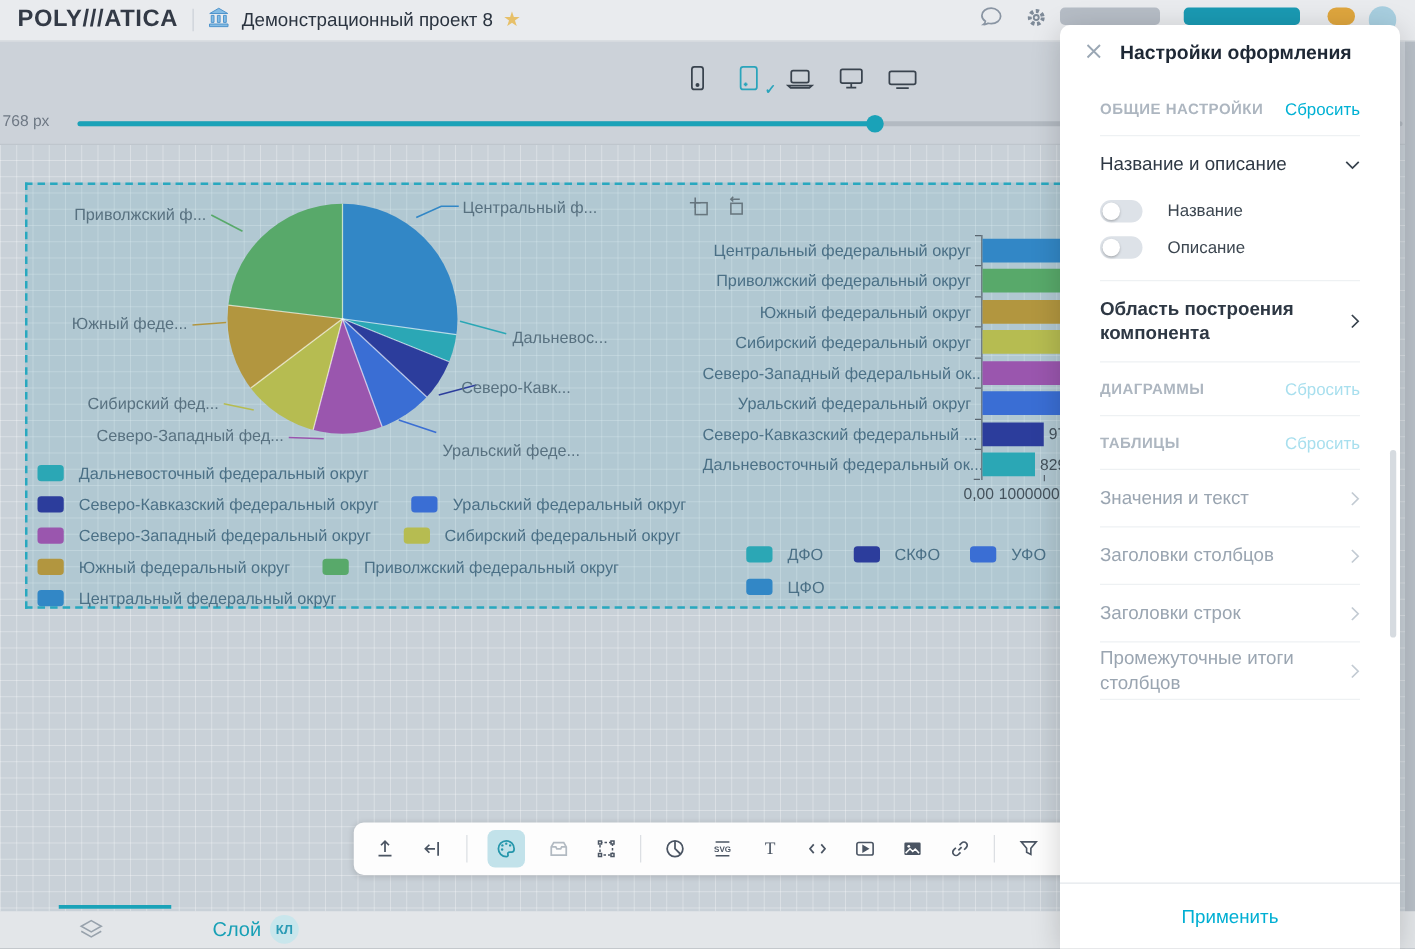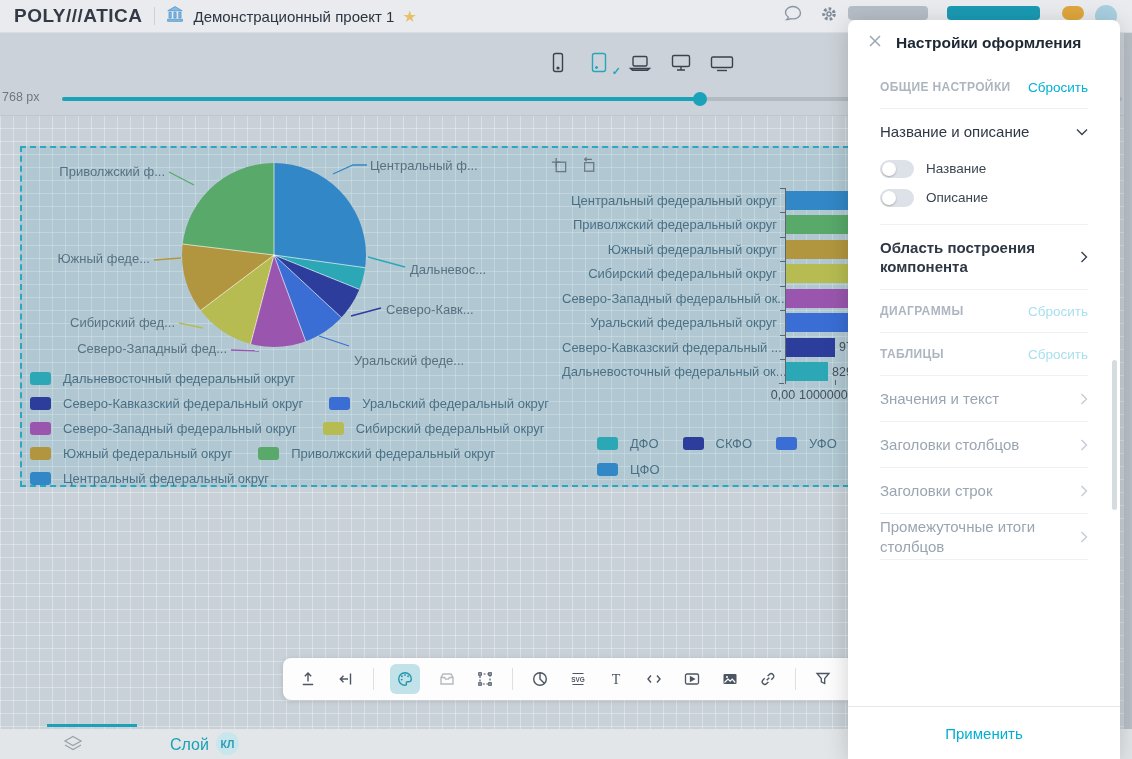--- a/index.html
+++ b/index.html
@@ -81,21 +81,21 @@
   .p-body{position:absolute;left:0;top:46px;right:0;bottom:52px;overflow:hidden;padding:0 32px;}
   .p-sec{height:42px;display:flex;align-items:center;justify-content:space-between;border-bottom:1px solid #eef1f3;}
   .p-sec-label{font-size:12px;font-weight:bold;letter-spacing:.4px;color:#adb6c0;}
   .p-reset{font-size:13.5px;color:#00b1d4;cursor:pointer;}
   .p-reset.pale{color:#a8dfee;}
   .p-item{min-height:45px;display:flex;align-items:center;justify-content:space-between;border-bottom:1px solid #eef1f3;}
   .p-item-label{font-size:15px;color:#9aa5b1;line-height:1.3;}
   .p-item-label.dark{color:#2e3844;}
   .p-block{border-bottom:1px solid #eef1f3;padding-bottom:12px;}
   .p-block .p-item{border-bottom:none;}
-  .toggle-row{display:flex;align-items:center;gap:12px;height:29px;cursor:pointer;}
+  .toggle-row{display:flex;align-items:center;gap:20px;height:29px;cursor:pointer;}
   .toggle{width:34px;height:18px;border-radius:9px;background:#dde2e8;position:relative;flex:0 0 auto;}
   .knob{position:absolute;left:2px;top:2px;width:14px;height:14px;border-radius:50%;background:#fff;box-shadow:0 1px 2px rgba(0,0,0,.25);}
   .t-label{font-size:13.5px;color:#3c4650;}
   .two{width:200px;}
   .p-footer{position:absolute;left:0;bottom:0;width:100%;height:52px;background:#fff;border-top:1px solid #e4e8eb;
     display:flex;align-items:center;justify-content:center;}
   .apply{font-size:15px;color:#00afd3;cursor:pointer;}
   .p-scrollthumb{position:absolute;right:3px;top:340px;width:5px;height:150px;border-radius:3px;background:#d6dbe0;}
   .chev{flex:0 0 auto;}
 </style>
@@ -105,21 +105,21 @@
 <div class="screen">
 
   <div class="topbar">
     <span class="logo">POLY///ATICA</span>
     <span class="tb-sep"></span>
     <span>
       <svg width="20" height="18" viewBox="0 0 20 18">
           <path fill="#84bce4" stroke="#4f94cc" stroke-width=".8" d="M10 1.6 17.2 5.8H2.8z M4 7.3h2.2v5.6H4z M8.9 7.3h2.2v5.6H8.9z M13.8 7.3H16v5.6h-2.2z M2.6 14.2h14.8v2.1H2.6z"></path>
         </svg>
     </span>
-    <span class="proj-title">Демонстрационный проект 1</span>
+    <span class="proj-title">Демонстрационный проект 8</span>
     <span class="star">★</span>
     <div class="tb-right">
       <span>
         <svg width="22" height="22" viewBox="0 0 22 22" fill="none" stroke="#8a95a3" stroke-width="1.4">
           <path d="M11 3.5c-4.1 0-7.5 2.6-7.5 5.9 0 1.9 1.1 3.5 2.8 4.6-.1.8-.5 1.9-1.5 2.6 1.4.1 2.8-.4 3.7-1 .8.2 1.6.3 2.5.3 4.1 0 7.5-2.6 7.5-5.9S15.1 3.5 11 3.5z"></path>
           </svg>
       </span>
       <span>
         <svg width="22" height="22" viewBox="0 0 22 22" fill="none" stroke="#7e8a98">
           <circle cx="11" cy="11" r="5.2" stroke-width="3.1" stroke-dasharray="2.6 2.1"></circle>
@@ -256,21 +256,21 @@
                 <span class="lg-txt">Центральный федеральный округ</span>
               </span>
             </div>
           </div>
       <div class="callout" style="top: 10px; left: 348px;">Центральный ф...</div>
           <div class="callout" style="top: 16px; left: 143px; transform: translateX(-100%);">Приволжский ф...</div>
           <div class="callout" style="top: 103px; left: 128px; transform: translateX(-100%);">Южный феде...</div>
           <div class="callout" style="top: 167px; left: 153px; transform: translateX(-100%);">Сибирский фед...</div>
           <div class="callout" style="top: 193px; left: 205px; transform: translateX(-100%);">Северо-Западный фед...</div>
           <div class="callout" style="top: 205px; left: 332px;">Уральский феде...</div>
-          <div class="callout" style="top: 154px; left: 364px; text-align: center;">Северо-Кавк...</div>
+          <div class="callout" style="top: 154px; left: 347px; text-align: center;">Северо-Кавк...</div>
           <div class="callout" style="top: 114px; left: 388px;">Дальневос...</div>
         </div>
 
       <div class="bar-area">
         <div>
             <div class="bar-row">
               <div class="bar-cat">Центральный федеральный округ</div>
               <div class="bar-track">
                 <div class="bar-fill" style="width:320px;background:#3287c6"></div>
                 <span class="bar-val"></span>

